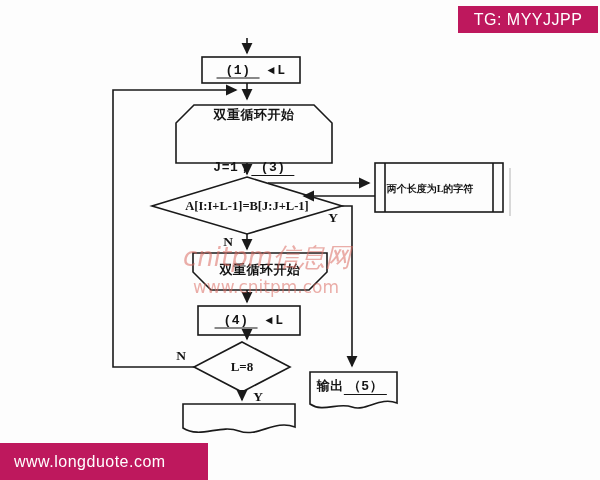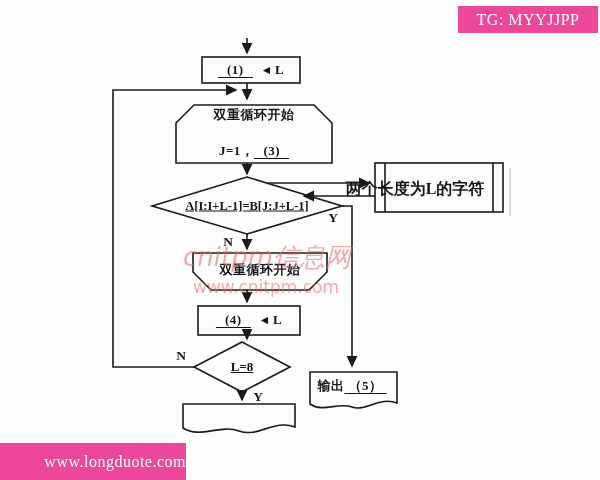--- a/index.html
+++ b/index.html
@@ -2,28 +2,28 @@
 <html><head>
 <meta charset="utf-8">
 <style>
   html,body{margin:0;padding:0;}
   #stage{
     position:relative;width:600px;height:480px;background:#fdfdfd;overflow:hidden;
     font-family:"Liberation Serif","DejaVu Serif",serif;color:#141414;
   }
   .abs{position:absolute;}
   .center{position:absolute;transform:translate(-50%,-50%);white-space:nowrap;}
-  .fc-text{font-size:13px;font-weight:600;letter-spacing:.5px;}
-  .cond{font-size:12.5px;font-weight:700;letter-spacing:0;text-decoration:underline;}
+  .fc-text{font-size:13px;font-weight:600;letter-spacing:.5px;font-family:Liberation Mono, monospace;}
+  .cond{font-size:12.5px;font-weight:700;letter-spacing:0;}
   .branch{font-size:13.5px;font-weight:700;}
   .blank{border-bottom:1.4px solid #141414;padding:0 9px;}
   .arrow-glyph{margin:0 2px 0 8px;font-size:12px;}
   .badge{
-    background:#ec4899;color:#fff;display:flex;align-items:center;justify-content:center;
-    font-family:Liberation Serif, serif;font-size:16px;letter-spacing:.5px;
+    background:#be185d;color:#fff;display:flex;align-items:center;justify-content:center;
+    font-family:Liberation Sans, sans-serif;font-size:16px;letter-spacing:.5px;
   }
   .watermark{
     color:rgba(219,108,99,.55);font-style:italic;font-weight:400;
     font-family:"DejaVu Sans",sans-serif;
   }
 </style>
 </head>
 <body>
 
 <div id="stage">
@@ -72,29 +72,29 @@
 
       <path d="M310,372 H397 V403 C380,396 366,412 352,407 C338,402 323,413 310,404 Z" fill="#fdfdfd"></path>
     </g>
   </svg>
 
   <div class="center fc-text" style="left:251px;top:70px">
     <span class="blank">(1)</span><span class="arrow-glyph">◄</span><span>L</span>
   </div>
 
   <div class="center fc-text" style="left:254px;top:115px">双重循环开始</div>
-  <div class="center fc-text" style="left:254px;top:151px">
+  <div class="center fc-text" style="left:254px;top:167px">
     <span>J=1，</span><span class="blank">(3)</span>
   </div>
 
   <div class="center cond" style="left:247px;top:206px">A[I:I+L-1]=B[J:J+L-1]</div>
   <div class="center branch" style="left:333px;top:218px">Y</div>
   <div class="center branch" style="left:228px;top:242px">N</div>
 
-  <div class="center" style="left:415px;top:188px;text-align:left;font-size:16px;font-weight:600;line-height:15px">
+  <div class="center" style="left:430px;top:188px;text-align:left;font-size:10px;font-weight:600;line-height:15px">
     <div>两个长度为L的字符</div>
   </div>
 
   <div class="center fc-text" style="left:260px;top:270px">双重循环开始</div>
 
   <div class="center fc-text" style="left:249px;top:320px">
     <span class="blank">(4)</span><span class="arrow-glyph">◄</span><span>L</span>
   </div>
 
   <div class="center cond" style="left:242px;top:367px;font-size:13px">L=8</div>
@@ -105,17 +105,17 @@
   <div class="center fc-text" style="left:352px;top:386px">
     <span>输出</span><span class="blank" style="padding:0 4px">（5）</span>
   </div>
 
   <div class="center watermark" style="left:267px;top:257px;font-size:26px">cnitpm信息网</div>
   <div class="center watermark" style="left:266px;top:287px;font-size:17px;font-style:normal">www.cnitpm.com</div>
 
   <div class="abs badge" style="left:458px;top:6px;width:140px;height:27px">
     <span>TG: MYYJJPP</span>
   </div>
-  <div class="abs badge" style="left:0;top:443px;width:186px;height:37px;justify-content:flex-end;box-sizing:border-box">
+  <div class="abs badge" style="left:0;top:443px;width:208px;height:37px;justify-content:flex-start;padding-left:14px;box-sizing:border-box">
     <span>www.longduote.com</span>
   </div>
 
 </div>
 
 </body></html>

